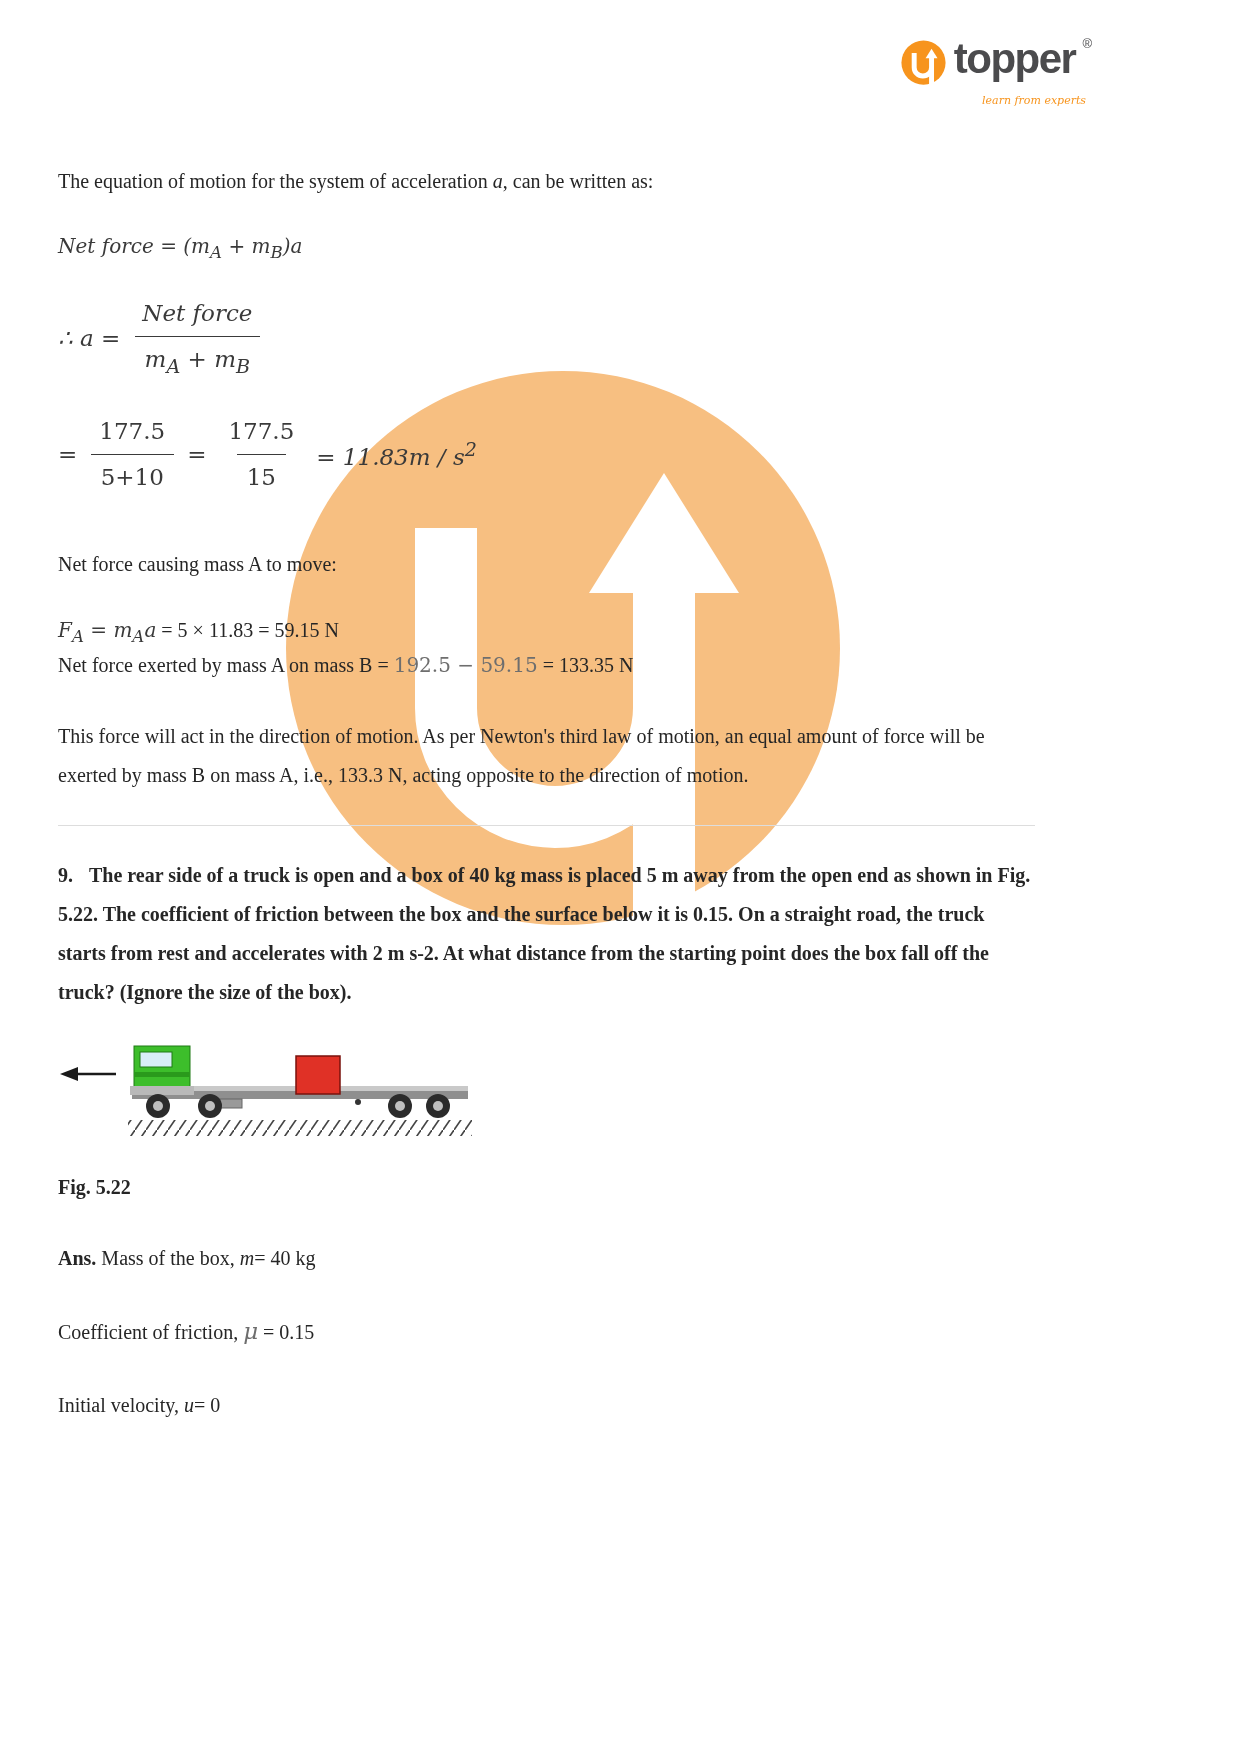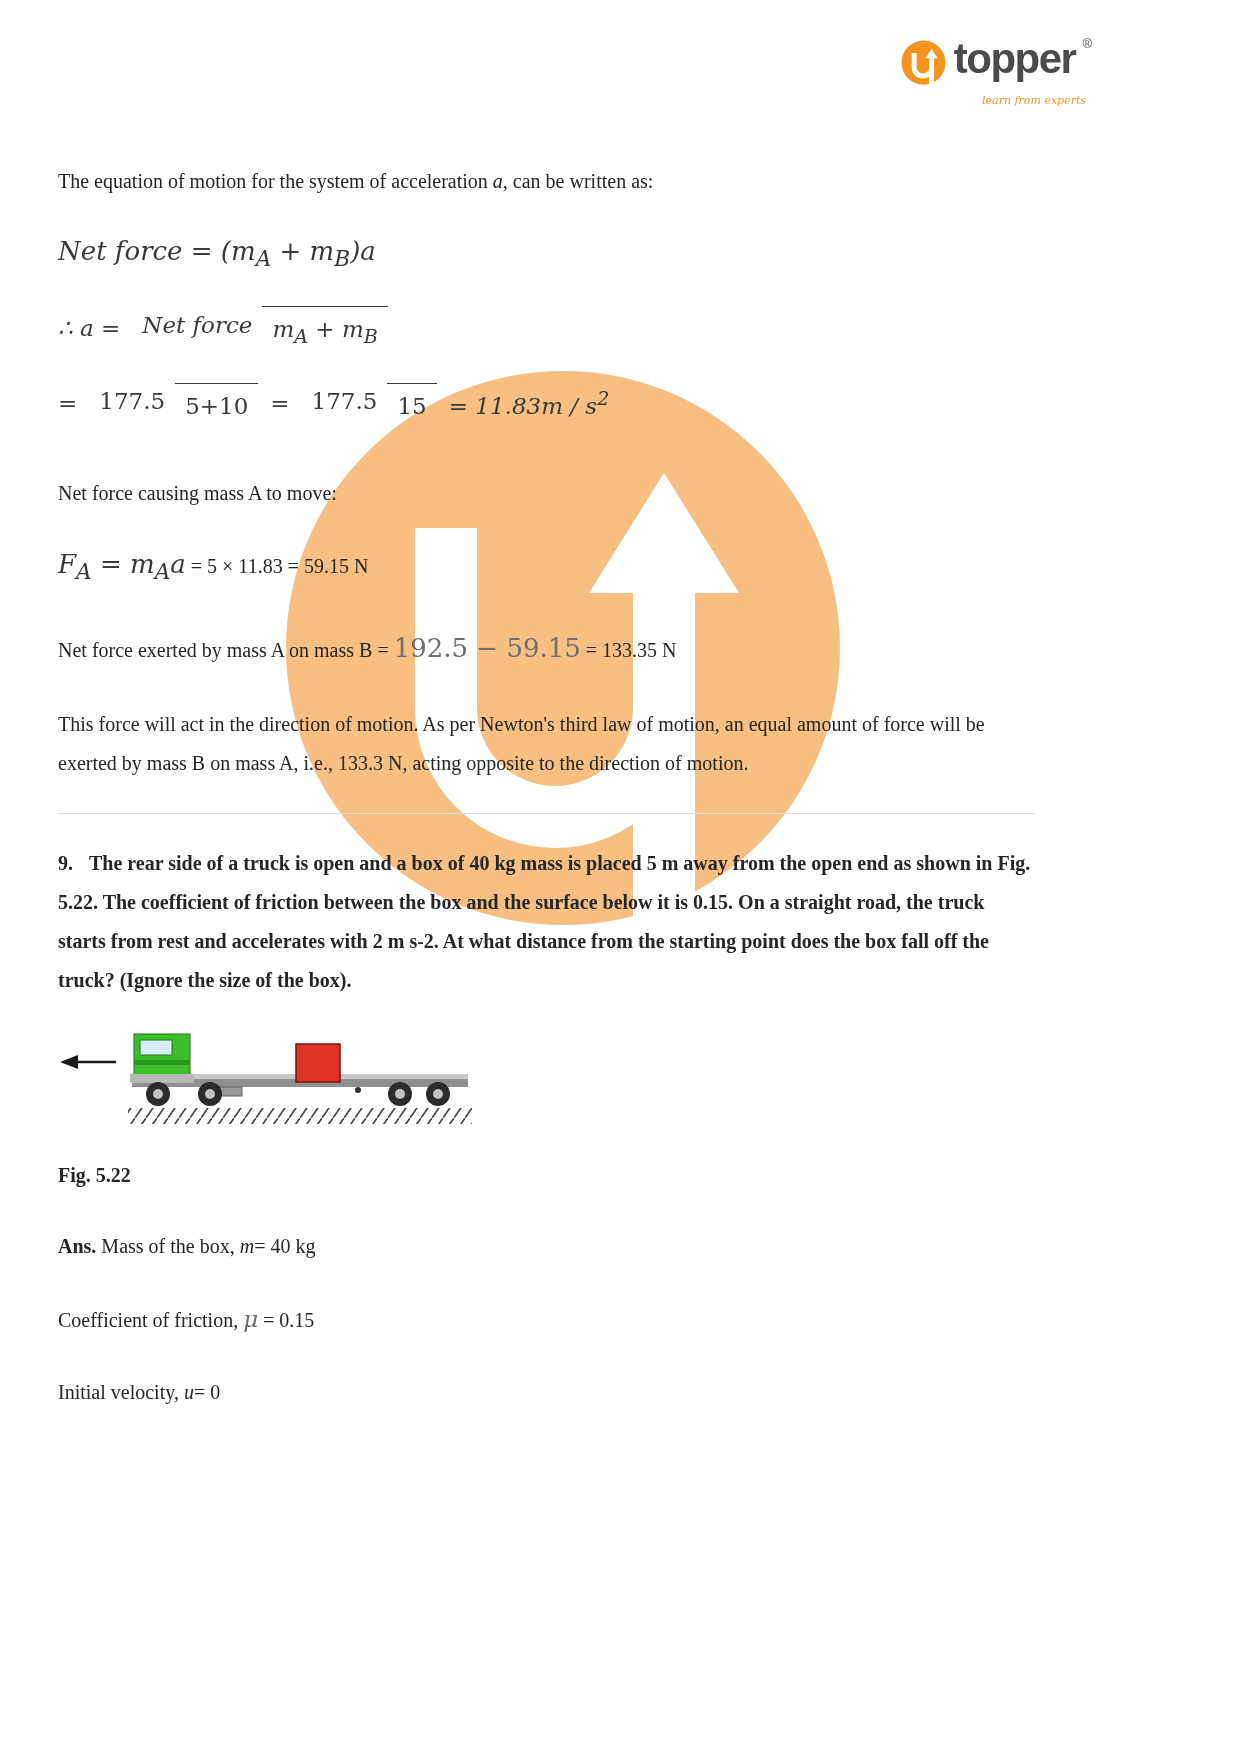--- a/index.html
+++ b/index.html
@@ -32,33 +32,33 @@
 
   
   .content { position:relative; z-index:1; padding:166px 205px 0 58px; font-size:20px; line-height:1.55; }
 
   .body-line { margin:0; }
   .para { line-height:1.95; }
 
   .math { font-family:"DejaVu Serif", serif; font-style:italic; color:#3a3a3a; }
   .up { font-style:normal; }
   .math-gray { color:#6e6e6e; font-family:"DejaVu Serif", serif; }
-  .math-lg { font-size:26px; }
+  .math-lg { font-size:20px; }
 
   .math-row { display:flex; align-items:center; gap:12px; font-size:23px; }
-  .frac { display:inline-flex; flex-direction:row; align-items:center; vertical-align:middle; }
+  .frac { display:inline-flex; flex-direction:column; align-items:center; vertical-align:middle; }
   .frac .num { padding:0 10px 5px; }
   .frac .den { border-top:1.8px solid #3a3a3a; padding:5px 10px 0; }
 
   .mt-eq1 { margin-top:34px; }
   .mt-eq2 { margin-top:30px; }
   .mt-eq3 { margin-top:32px; }
   .mt-nf  { margin-top:53px; }
   .mt-fa  { margin-top:35px; }
-  .mt-nab { margin-top:40px; }
+  .mt-nab { }
   .mt-para{ margin-top:36px; }
   .divider{ border:none; border-top:1px solid #dddddd; margin-top:30px; }
   .mt-q9  { margin-top:30px; }
   .mt-fig { margin-top:22px; }
   .mt-cap { margin-top:28px; }
   .mt-ans { margin-top:40px; }
 
   .bold { font-weight:700; }
   .q-text { font-weight:700; line-height:1.95; }
   .q-num { font-weight:700; padding-right:16px; }

